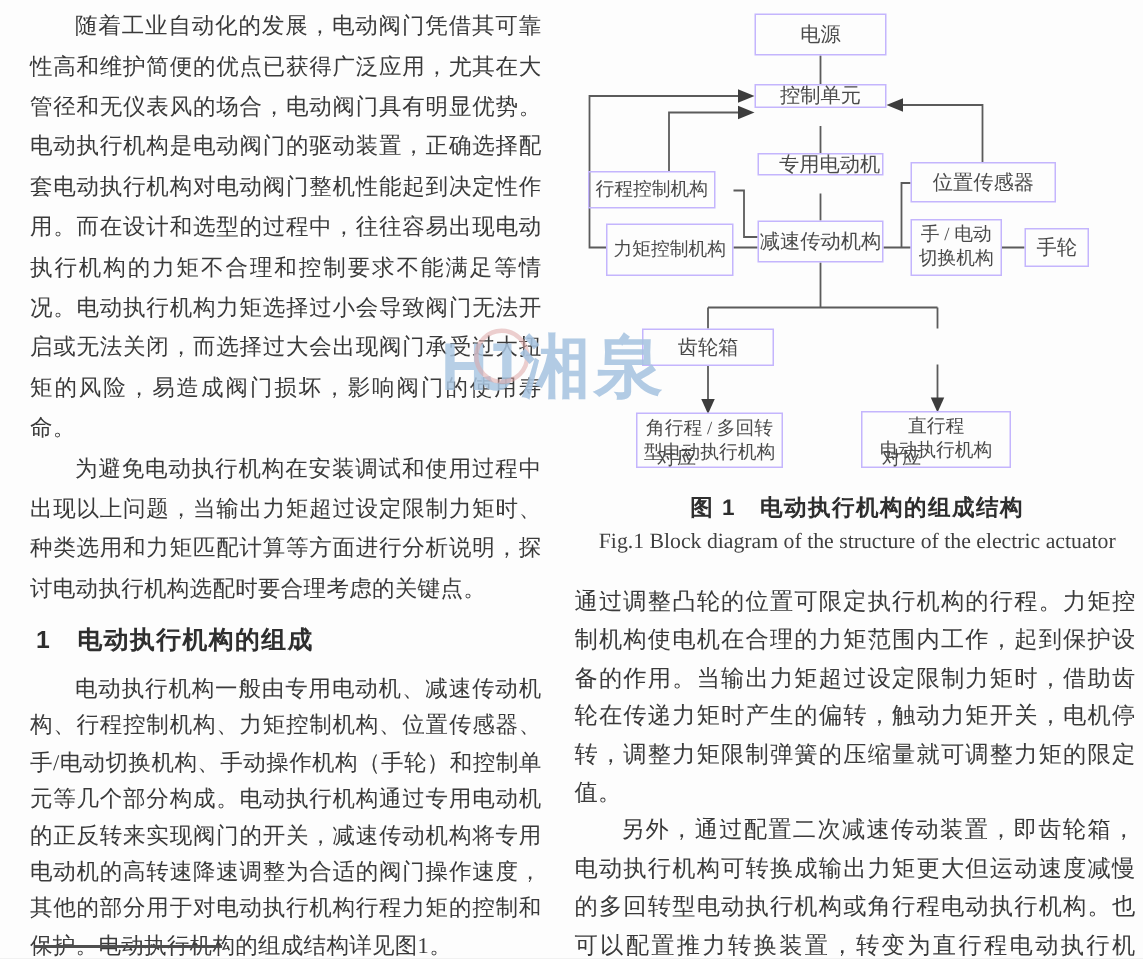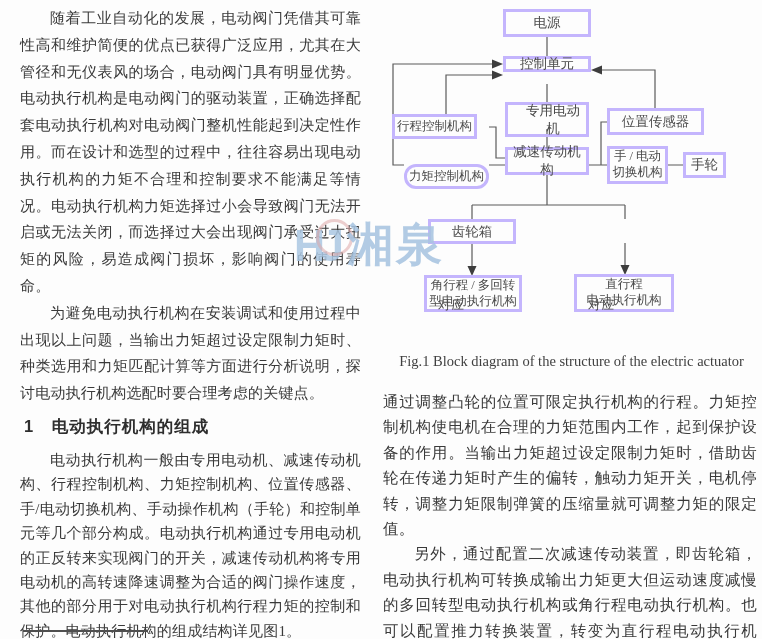--- a/index.html
+++ b/index.html
@@ -32,21 +32,21 @@
   }
   .footnote-rule {
     position:absolute; left:23px; top:630px; width:125px; height:2px;
     background:#4f4f4f;
   }
   
   .figure { position:absolute; left:381px; top:0; width:381px; height:382px; }
   .fig-lines { position:absolute; left:0; top:0; }
   .node {
     position:absolute; box-sizing:border-box;
-    border:3px solid #c4b5fd; background:transparent;
+    border:1px solid #c4b5fd; background:transparent;
     display:flex; align-items:center; justify-content:center;
     font-size:13.5px; color:#4a4a4a; text-align:center; line-height:1.3;
   }
   .node span { white-space:pre-line; }
   .node.small { font-size:12.5px; line-height:1.25; }
   .corr {
     position:absolute; font-size:12.5px; color:#4a4a4a; letter-spacing:1px;margin-top:47px;
   }
   .caption-zh {
     position:absolute; left:0; top:329px; width:100%;
@@ -117,27 +117,27 @@
       <polygon points="91,276 86.5,266 95.5,266" fill="#3d3d3d"></polygon>
       <polygon points="244,275 239.5,265 248.5,265" fill="#3d3d3d"></polygon>
     </svg>
 
     <div class="node" style="left:122px; top:9px;  width:88px; height:28px;">
         <span>电源</span>
       </div>
     <div class="node" style="left:122px; top:56px; width:88px; height:16px;">
         <span>控制单元</span>
       </div>
-    <div class="node" style="left:124px; top:102px; width:84px; height:35px;padding-left:12px;">
+    <div class="node" style="left:124px; top:102px; width:84px; height:15px;padding-left:12px;">
         <span>专用电动机</span>
       </div>
     <div class="node small" style="left:11px; top:114px; width:85px; height:25px;">
         <span>行程控制机构</span>
       </div>
-    <div class="node small" style="left:23px; top:164px; width:85px; height:25px;border-radius:12px;">
+    <div class="node small" style="left:23px; top:149px; width:85px; height:35px;">
         <span>力矩控制机构</span>
       </div>
     <div class="node" style="left:124px; top:147px; width:84px; height:28px;">
         <span>减速传动机构</span>
       </div>
     <div class="node" style="left:226px; top:108px; width:97px; height:27px;">
         <span>位置传感器</span>
       </div>
     <div class="node small" style="left:226px; top:146px; width:61px; height:38px;justify-content:center;">
         <span>手 / 电动
@@ -154,20 +154,21 @@
 型电动执行机构</span>
       </div>
     <div class="node small" style="left:193px; top:274px; width:100px; height:38px;">
         <span>直行程
 电动执行机构</span>
       </div>
 
     <div class="corr" style="left:57px; top:250px;">对应</div>
     <div class="corr" style="left:207px; top:250px;">对应</div>
 
+    <div class="caption-zh">图 1　电动执行机构的组成结构</div>
     <div class="caption-en">Fig.1  Block diagram of the structure of the electric actuator</div>
   </div>
 
   <div class="col-right">
     <p>通过调整凸轮的位置可限定执行机构的行程。力矩控制机构使电机在合理的力矩范围内工作，起到保护设备的作用。当输出力矩超过设定限制力矩时，借助齿轮在传递力矩时产生的偏转，触动力矩开关，电机停转，调整力矩限制弹簧的压缩量就可调整力矩的限定值。</p>
     <p class="indent">另外，通过配置二次减速传动装置，即齿轮箱，电动执行机构可转换成输出力矩更大但运动速度减慢的多回转型电动执行机构或角行程电动执行机构。也可以配置推力转换装置，转变为直行程电动执行机构。</p>
   </div>
 
 </div>
 

